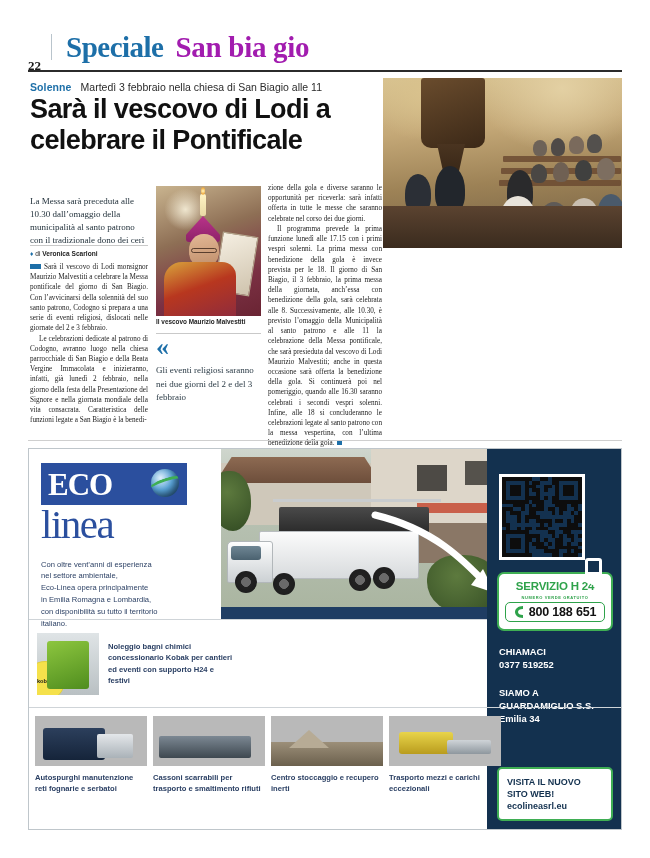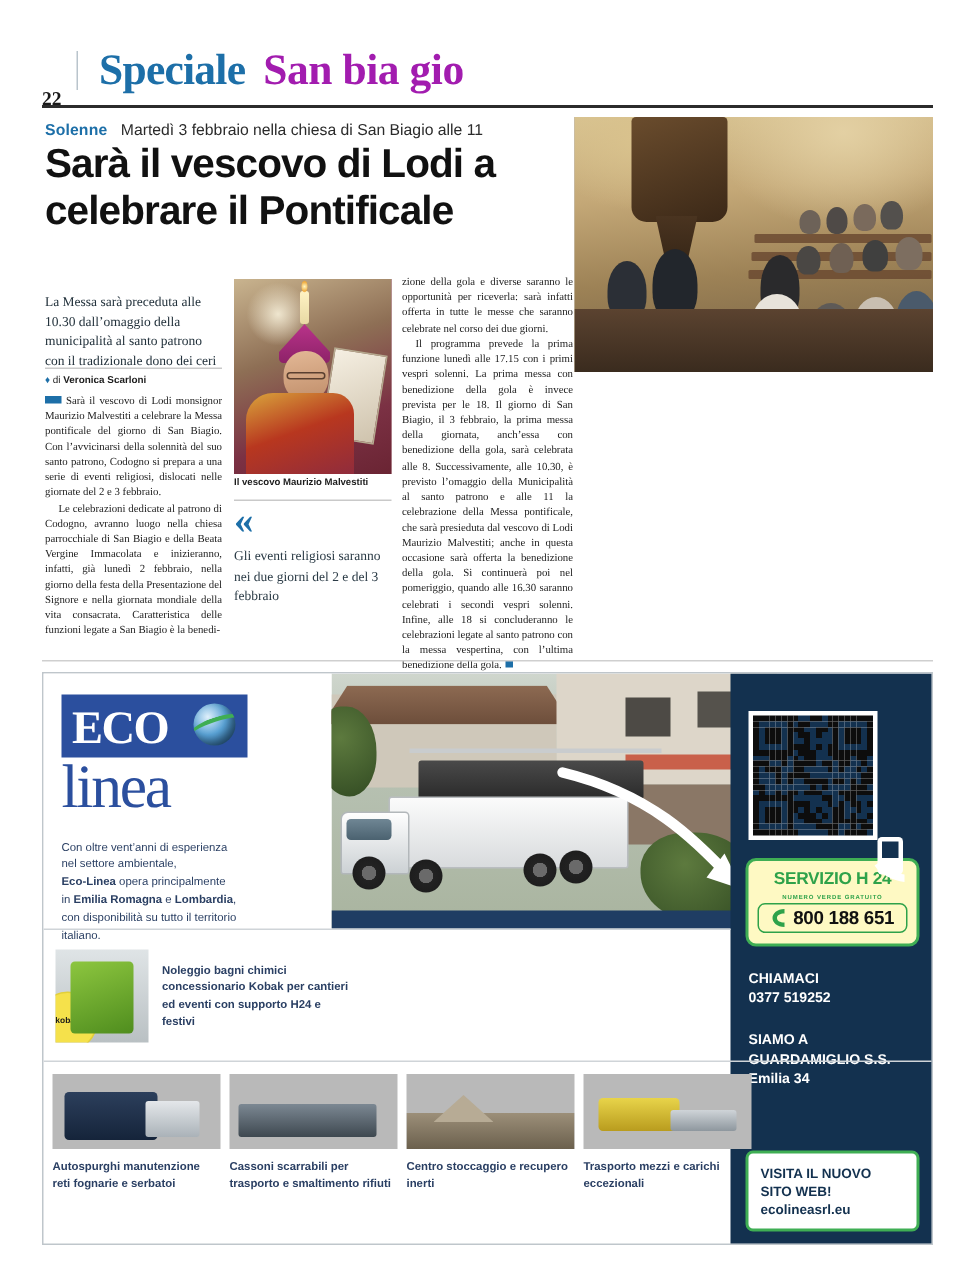--- a/index.html
+++ b/index.html
@@ -112,33 +112,33 @@
 
   .article-rule { position:absolute; left:28px; top:440px; width:594px; height:1px; background:#cfcfcf; }
 
   
   .ad { position:absolute; left:28px; top:448px; width:594px; height:382px;
         border:1px solid #bfc6cb; background:#fff; overflow:hidden; }
 
   
   .ad-left { position:absolute; left:0; top:0; width:192px; height:170px;
              background:#ffffff; padding:14px 12px 0 12px; }
-  .eco-box { width:124px; height:42px; background:#2b4f9e; position:relative;
+  .eco-box { width:146px; height:42px; background:#2b4f9e; position:relative;
              display:flex; align-items:center; padding-left:7px; }
   .eco-word { font-family:"Liberation Serif", serif; font-weight:700; font-size:31px;
               color:#fff; letter-spacing:-1px; line-height:1; }
   .globe { position:absolute; right:8px; top:6px; width:28px; height:28px; border-radius:50%;
            background:radial-gradient(circle at 34% 32%, #dff0fb 0%, #5aa3d6 45%, #15436f 100%);
            box-shadow:inset -3px -3px 6px rgba(0,0,0,.35); overflow:hidden; }
   .globe:after { content:""; position:absolute; left:-4px; top:9px; width:40px; height:12px;
            border-top:3px solid #3fae54; border-radius:50%; transform:rotate(-18deg); }
   .linea-word { font-family:"Liberation Serif", serif; font-weight:400; font-size:41px;
                 color:#2b4f9e; letter-spacing:-1.5px; line-height:.92; margin-top:1px; }
   .ad-blurb { margin-top:15px; font-size:7.6px; line-height:1.55; color:#2a3f63; width:165px; }
-  .ad-blurb b { font-weight:700; }
+  .ad-blurb b { font-weight:400; }
 
   
   .ad-truck { position:absolute; left:192px; top:0; width:297px; height:170px; overflow:hidden; }
   .tk-sky { position:absolute; inset:0; background:linear-gradient(180deg,#cfd6cd 0%, #b9c3b5 30%, #a9b49f 100%); }
   .tk-house { position:absolute; background:#ded8cd; }
   .tk-roof { position:absolute; background:linear-gradient(180deg,#8d6a52,#6d4e3b); }
   .tk-green { position:absolute; background:radial-gradient(circle at 40% 35%, #5d7a3e, #314a22); border-radius:40% 50% 45% 55%; }
   .tk-body { position:absolute; left:38px; top:82px; width:160px; height:48px;
              background:linear-gradient(180deg,#fbfbfb,#d8dbdd); border-radius:2px; border:1px solid #b9bdc0; }
   .tk-cab { position:absolute; left:6px; top:92px; width:46px; height:42px;
@@ -156,21 +156,21 @@
   .ad-right { position:absolute; left:458px; top:0; width:136px; height:382px; background:#13314f; }
   .ar-pad { padding:14px 12px 0 12px; }
   .ar-head { color:#ffffff; font-weight:700; font-size:8.6px; line-height:1.45; }
   .qr { width:86px; height:86px; margin:11px 0 0 0; background:#fff; padding:3px; }
   .qr-grid { width:100%; height:100%; display:grid; grid-template-columns:repeat(21,1fr);
              grid-template-rows:repeat(21,1fr); }
   .qr-grid i { background:#13314f; }
   .qr-grid i.on { background:#0d0d0d; }
   .phone-ico { position:absolute; right:16px; top:108px; width:26px; height:32px; }
 
-  .srv-box { margin:12px 10px 0 10px; background:#fef9c3; border:2.5px solid #3fae54;
+  .srv-box { margin:12px 10px 0 10px; background:#ffffff; border:2.5px solid #3fae54;
              border-radius:7px; padding:6px 6px 7px 6px; text-align:center; }
   .srv-title { color:#2ea24a; font-weight:700; font-size:11.5px; letter-spacing:-.2px; }
   .srv-sub { color:#2ea24a; font-size:4px; letter-spacing:.6px; margin-top:3px; font-weight:700; }
   .srv-numrow { display:flex; align-items:center; justify-content:center; gap:4px;
                 border:1.5px solid #2ea24a; border-radius:5px; margin-top:2px; padding:2px 4px; }
   .srv-num { color:#111; font-weight:700; font-size:12.5px; letter-spacing:-.2px; }
   .handset { width:11px; height:14px; }
 
   .ar-block { color:#fff; font-weight:700; font-size:9.4px; line-height:1.42; margin:14px 12px 0 12px; }
   .web-box { position:absolute; left:10px; bottom:10px; width:116px; background:#fff;

